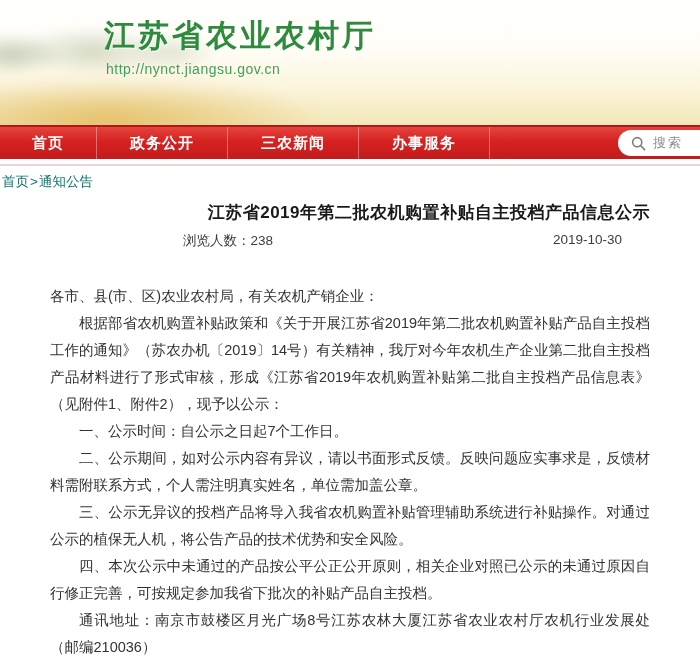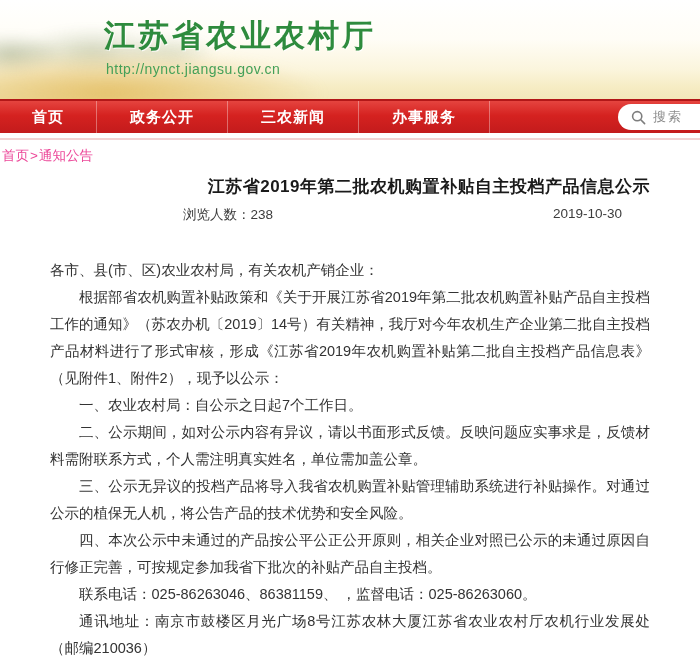--- a/index.html
+++ b/index.html
@@ -8,21 +8,21 @@
     font-family: "Liberation Sans", "DejaVu Sans", sans-serif;
     background: #ffffff;
     position: relative;
     overflow: hidden;
     color: #333;
   }
 
   
   .banner {
     position: relative;
-    height: 99px;
+    height: 125px;
     overflow: hidden;
     background: linear-gradient(180deg, #ffffff 0%, #fffdf6 40%, #fbf5dd 70%, #f6ecc4 88%, #f3e7ba 100%);
   }
   .banner-field {
     position: absolute; left: -60px; bottom: -18px;
     width: 480px; height: 80px;
     background: radial-gradient(ellipse 60% 70% at 35% 70%, rgba(226,186,92,0.85), rgba(226,186,92,0) 75%);
     filter: blur(6px);
   }
   .banner-trees {
@@ -79,21 +79,21 @@
     padding-left: 13px; gap: 7px;
     cursor: pointer;
   }
   .search-box svg { display: block; }
   .search-label { font-size: 13px; color: #8b8b8b; letter-spacing: 2px; }
   .nav-shadow { height: 2px; background: #f2d2d2; margin-top: 5px; }
 
   
   .breadcrumb {
     padding: 7px 0 0 2px;
-    font-size: 13.5px; color: #ec4899;
+    font-size: 13.5px; color: #0f766e;
   }
   .breadcrumb span { cursor: pointer; }
   .crumb-sep { margin: 0 1px; cursor: default; }
 
   
   .article { padding: 0 50px; }
   .article-title {
     margin-top: 10px;
     text-align: right;
     font-size: 17px; font-weight: bold; color: #1a1a1a;
@@ -148,21 +148,20 @@
   <div class="article-title">江苏省2019年第二批农机购置补贴自主投档产品信息公示</div>
 
   <div class="article-meta">
     <span>浏览人数：238</span>
     <span>2019-10-30</span>
   </div>
 
   <div class="article-body">
     <p class="no-indent">各市、县(市、区)农业农村局，有关农机产销企业：</p>
     <p>根据部省农机购置补贴政策和《关于开展江苏省2019年第二批农机购置补贴产品自主投档工作的通知》（苏农办机〔2019〕14号）有关精神，我厅对今年农机生产企业第二批自主投档产品材料进行了形式审核，形成《江苏省2019年农机购置补贴第二批自主投档产品信息表》（见附件1、附件2），现予以公示：</p>
-    <p>一、农业农村局：自公示之日起7个工作日。</p>
+    <p>一、公示时间：自公示之日起7个工作日。</p>
     <p>二、公示期间，如对公示内容有异议，请以书面形式反馈。反映问题应实事求是，反馈材料需附联系方式，个人需注明真实姓名，单位需加盖公章。</p>
     <p>三、公示无异议的投档产品将导入我省农机购置补贴管理辅助系统进行补贴操作。对通过公示的植保无人机，将公告产品的技术优势和安全风险。</p>
     <p>四、本次公示中未通过的产品按公平公正公开原则，相关企业对照已公示的未通过原因自行修正完善，可按规定参加我省下批次的补贴产品自主投档。</p>
-    <p>联系电话：025-86263046、86381159、 ，监督电话：025-86263060。</p>
     <p>通讯地址：南京市鼓楼区月光广场8号江苏农林大厦江苏省农业农村厅农机行业发展处（邮编210036）</p>
   </div>
 
 </div>
 
 </body></html>

